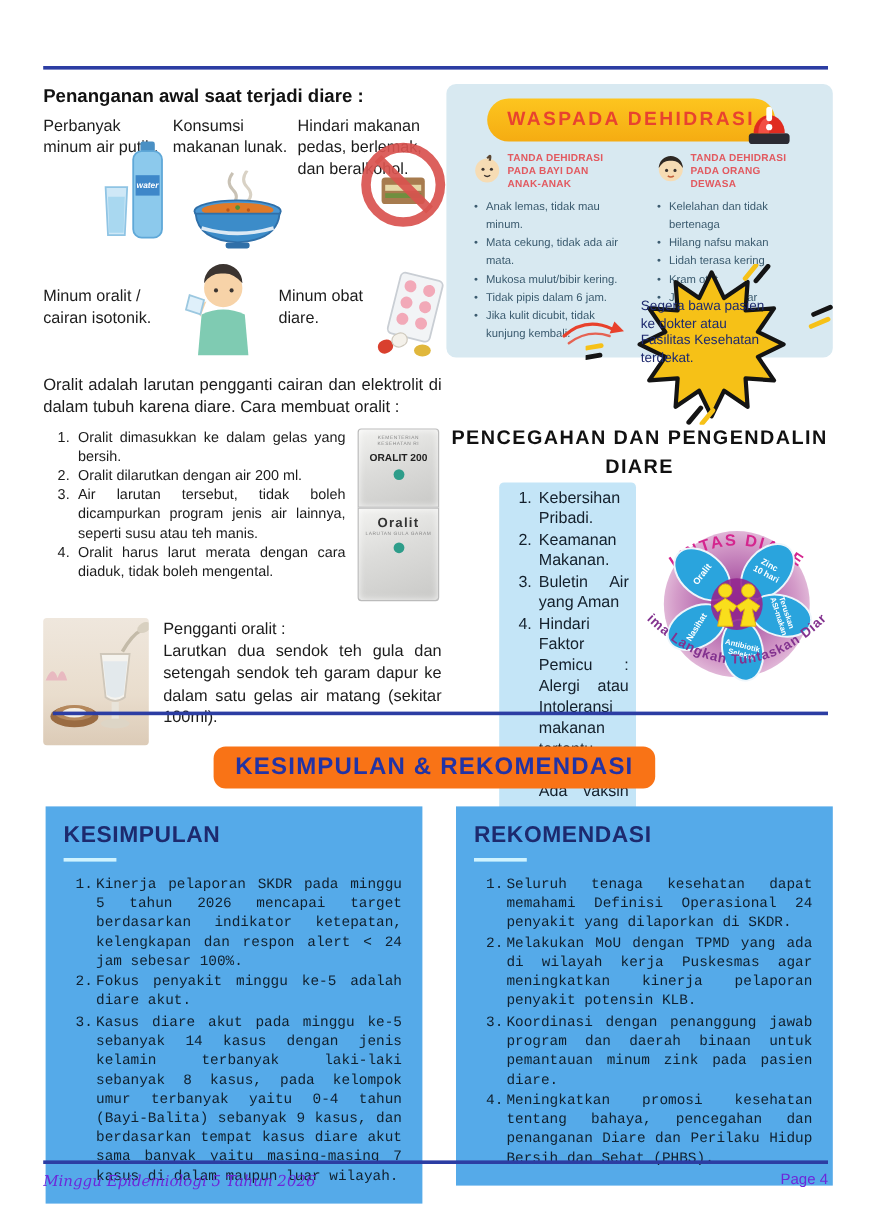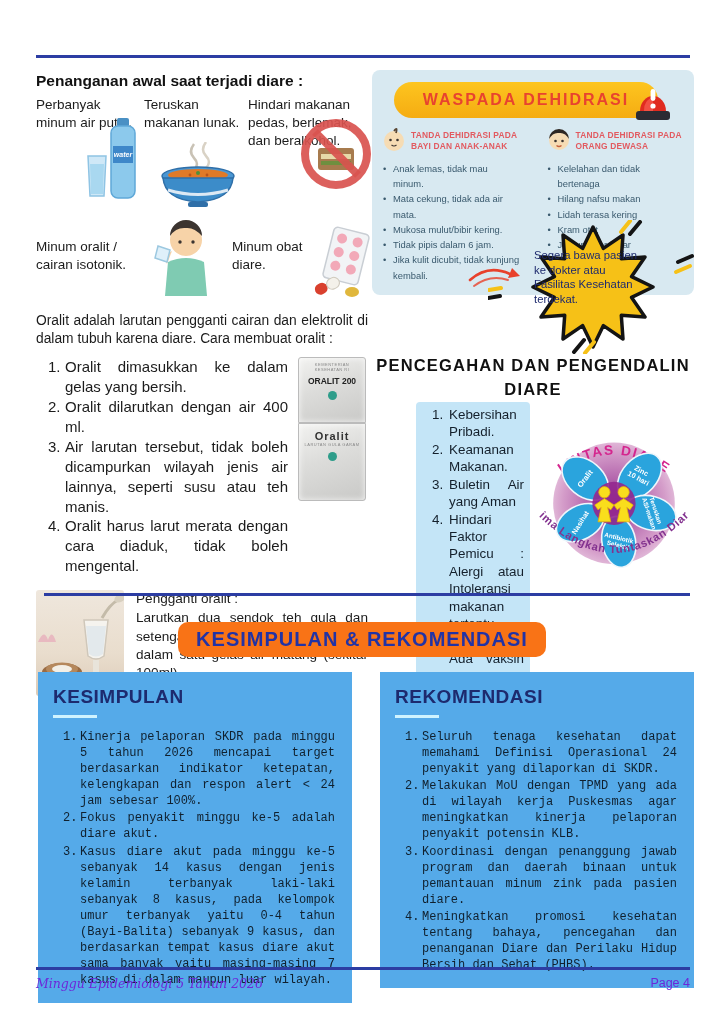--- a/index.html
+++ b/index.html
@@ -31,38 +31,38 @@
   .tipA .txt { width:116px; font-size:13.5px; line-height:1.32; margin-top:14px; }
   .tipA .art { position:absolute; right:18px; top:-6px; }
   .tipB { width:136px; position:relative; }
   .tipB .txt { width:86px; font-size:13.5px; line-height:1.32; margin-top:14px; }
   .tipB .art { position:absolute; right:-4px; top:0; }
   .oralit-intro { margin-top:12px; font-size:13.8px; line-height:1.34; text-align:justify; }
   .steps-row { display:flex; margin-top:8px; gap:8px; }
   ol.plainnum { list-style:none; counter-reset:n; }
   ol.plainnum > li { counter-increment:n; position:relative; padding-left:17px; text-align:justify; }
   ol.plainnum > li::before { content:counter(n) "."; position:absolute; left:0; }
-  .steps-row ol { width:252px; font-size:15px; line-height:1.33; padding-left:12px; }
+  .steps-row ol { width:252px; font-size:12px; line-height:1.33; padding-left:12px; }
   .sachets { width:72px; display:flex; flex-direction:column; align-items:center; }
   .sachet { width:68px; border:1px solid #bbb; background:linear-gradient(160deg,#f2f2f0 0%,#dcdcda 45%,#c9c9c7 100%); box-shadow:inset 0 0 6px rgba(255,255,255,.8); padding:4px 4px; text-align:center; }
   .sachet.top { height:66px; border-radius:3px 3px 0 0; }
   .sachet.bot { height:78px; border-radius:0 0 3px 3px; }
   .sachet .tiny { font-size:4px; color:#888; letter-spacing:.5px; }
   .sachet .name1 { font-size:8.5px; font-weight:800; color:#222; margin-top:4px; }
   .sachet .dot { width:9px; height:9px; border-radius:50%; background:#2e9d8a; margin:5px auto 0; }
   .sachet .name2 { font-size:11px; font-weight:800; color:#333; letter-spacing:1px; margin-top:2px; }
   .sub-row { display:flex; margin-top:14px; gap:12px; }
   .photo { width:88px; height:106px; border-radius:3px; background:linear-gradient(180deg,#efe7dd 0%,#e9ddcd 60%,#dcCbb7 100%); background:linear-gradient(180deg,#efe7dd 0%,#e9ddcd 60%,#dccbb7 100%); position:relative; overflow:hidden; }
   .sub-text { flex:1; font-size:13.6px; line-height:1.34; }
   .sub-text .stitle { margin-bottom:1px; }
   .sub-text .sbody { text-align:justify; }
 
   
   .right-col { position:absolute; left:372px; top:70px; width:322px; height:520px; }
-  .waspada-box { position:absolute; top:0; left:0; right:0; background:#d8e9f1; border-radius:8px; padding:10px 10px 12px; }
+  .waspada-box { position:absolute; top:0; left:0; right:0; background:#d8e9f1; border-radius:8px; padding:10px 22px 12px; }
   .banner { position:relative; margin:2px 26px 8px 12px; height:36px; background:linear-gradient(180deg,#fdc51f,#f5ac12); border-radius:18px; display:flex; align-items:center; justify-content:center; }
   .banner-text { font-size:16px; font-weight:800; letter-spacing:2px; color:#e8432f; }
   .siren { position:absolute; right:-16px; top:-5px; }
   .signs-cols { display:flex; gap:27px; }
   .signs-col { flex:1; }
   .signs-label { display:flex; align-items:center; gap:5px; margin-bottom:5px; }
   .signs-label .lbl { font-size:8.4px; font-weight:800; color:#e25a60; line-height:1.3; letter-spacing:.2px; }
   ul.signs { list-style:none; font-size:9.4px; color:#3a5a6e; line-height:1.62; }
   ul.signs li { position:relative; padding-left:11px; }
   ul.signs li::before { content:"•"; position:absolute; left:1px; color:#3a5a6e; }
@@ -113,21 +113,21 @@
             <rect x="33" y="6" width="12" height="9" rx="2" fill="#4a90c4"></rect>
             <rect x="27" y="14" width="24" height="72" rx="7" fill="#8cc9ec" stroke="#5fa8d8" stroke-width="1.5"></rect>
             <rect x="29" y="34" width="20" height="17" fill="#3e87c9"></rect>
             <text x="39" y="45" font-size="7" font-style="italic" font-weight="bold" fill="#fff" text-anchor="middle">water</text>
             <path d="M4 44 L22 44 L20 84 L6 84 Z" fill="#cfe8f7" stroke="#8fc4e4" stroke-width="1.5"></path>
             <path d="M6 52 L20 52 L19 82 L7 82 Z" fill="#a9d8f0"></path>
           </svg>
         </span>
       </div>
       <div class="tip-cell tip2">
-        <span>Teruskan makanan lunak.</span>
+        <span>Konsumsi makanan lunak.</span>
         <span class="art">
           <svg width="92" height="70" viewBox="0 0 92 70">
             <path d="M42 2 q-6 8 0 14 q6 6 0 12" fill="none" stroke="#c9c2b5" stroke-width="2.5"></path>
             <path d="M54 0 q-6 8 0 14 q6 6 0 12" fill="none" stroke="#d9d2c5" stroke-width="2.5"></path>
             <ellipse cx="46" cy="34" rx="36" ry="9" fill="#4b97d3" stroke="#2f6fa8" stroke-width="1.5"></ellipse>
             <ellipse cx="46" cy="33" rx="30" ry="6" fill="#e07a28"></ellipse>
             <circle cx="46" cy="31" r="2" fill="#4f8f3a"></circle>
             <circle cx="38" cy="33" r="1.4" fill="#b8541a"></circle>
             <circle cx="55" cy="33" r="1.4" fill="#b8541a"></circle>
             <path d="M11 36 q2 22 35 24 q33 -2 35 -24 Z" fill="#3c8cc9" stroke="#2f6fa8" stroke-width="1.5"></path>
@@ -186,22 +186,22 @@
           </svg>
         </span>
       </div>
     </div>
 
     <p class="oralit-intro">Oralit adalah larutan pengganti cairan dan elektrolit di dalam tubuh karena diare. Cara membuat oralit :</p>
 
     <div class="steps-row">
       <ol class="plainnum">
         <li>Oralit dimasukkan ke dalam gelas yang bersih.</li>
-        <li>Oralit dilarutkan dengan air 400 ml.</li>
-        <li>Air larutan tersebut, tidak boleh dicampurkan wilayah jenis air lainnya, seperti susu atau teh manis.</li>
+        <li>Oralit dilarutkan dengan air 200 ml.</li>
+        <li>Air larutan tersebut, tidak boleh dicampurkan program jenis air lainnya, seperti susu atau teh manis.</li>
         <li>Oralit harus larut merata dengan cara diaduk, tidak boleh mengental.</li>
       </ol>
       <div class="sachets">
         <div class="sachet top">
           <div class="tiny">KEMENTERIAN KESEHATAN RI</div>
           <div class="name1">ORALIT 200</div>
           <div class="dot"></div>
         </div>
         <div class="sachet bot">
           <div class="name2">Oralit</div>

